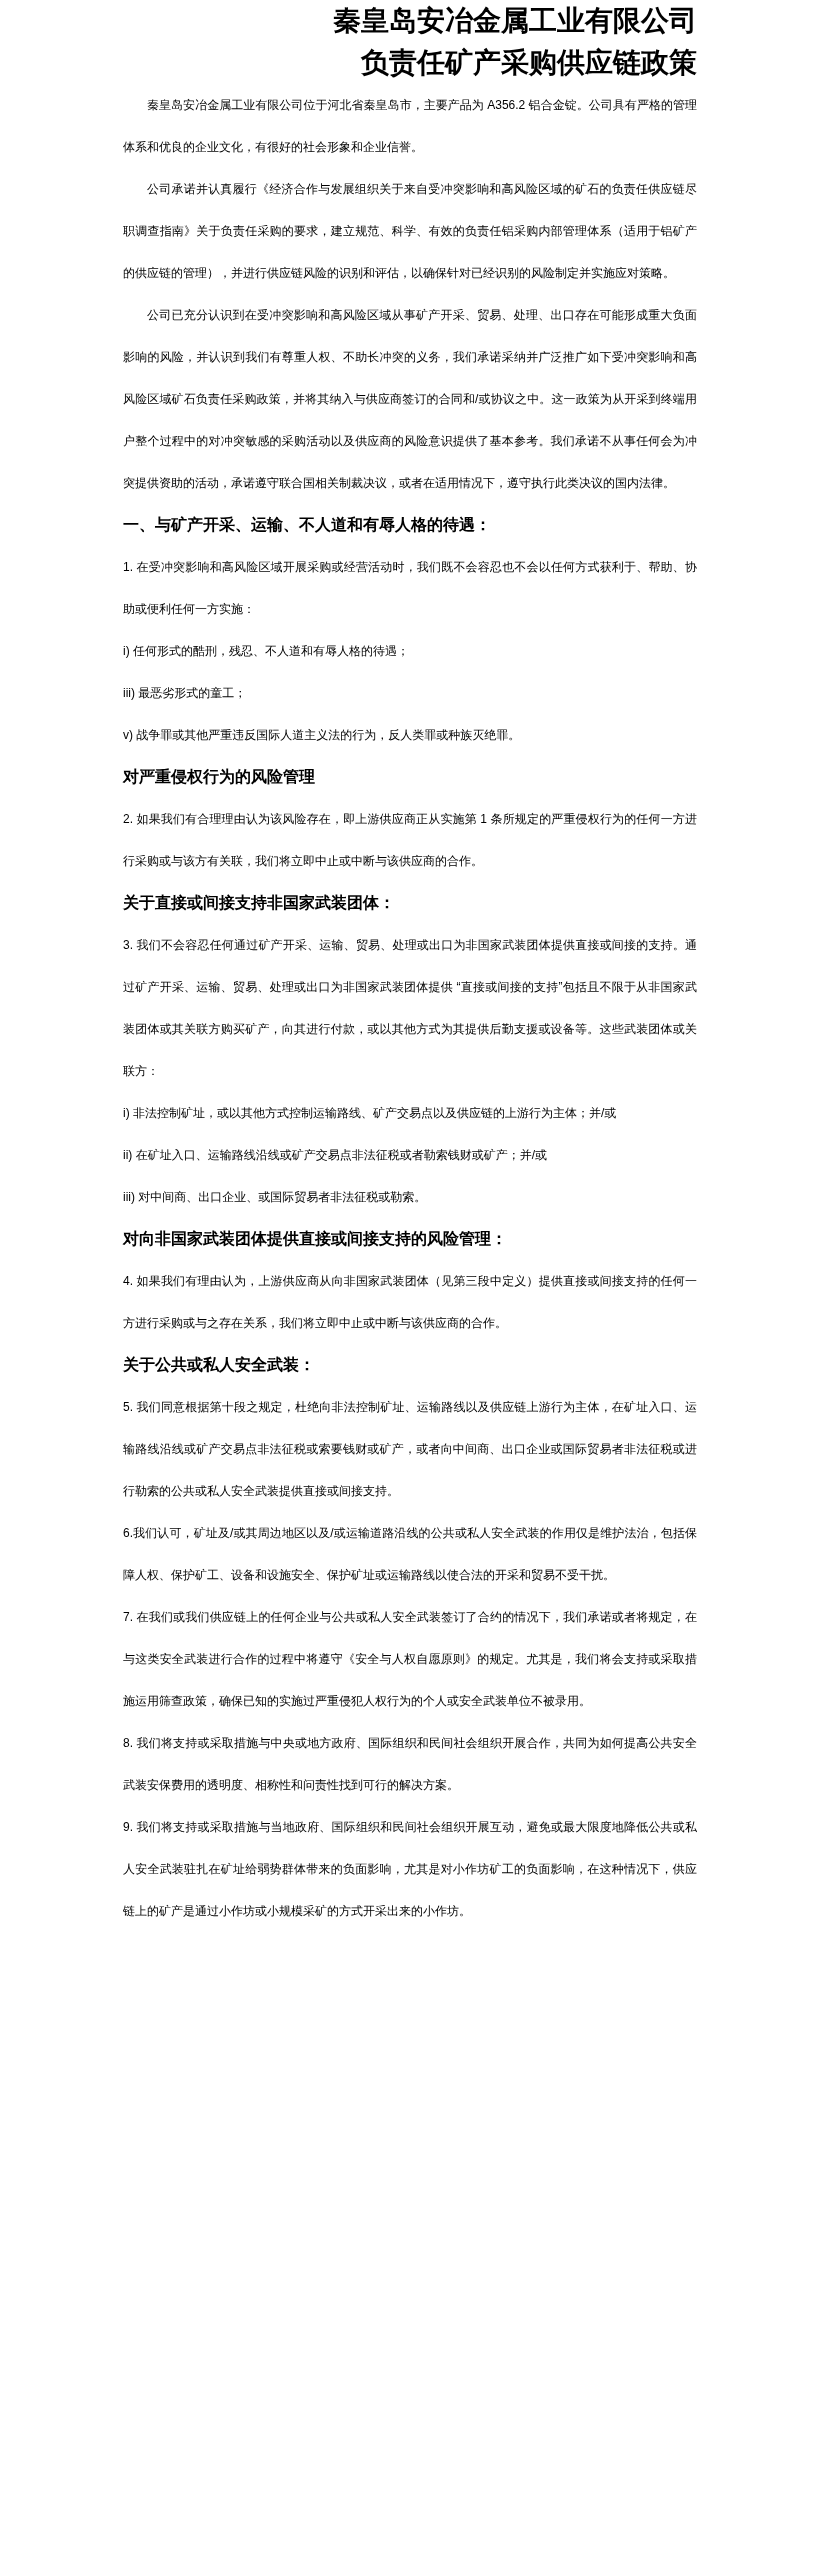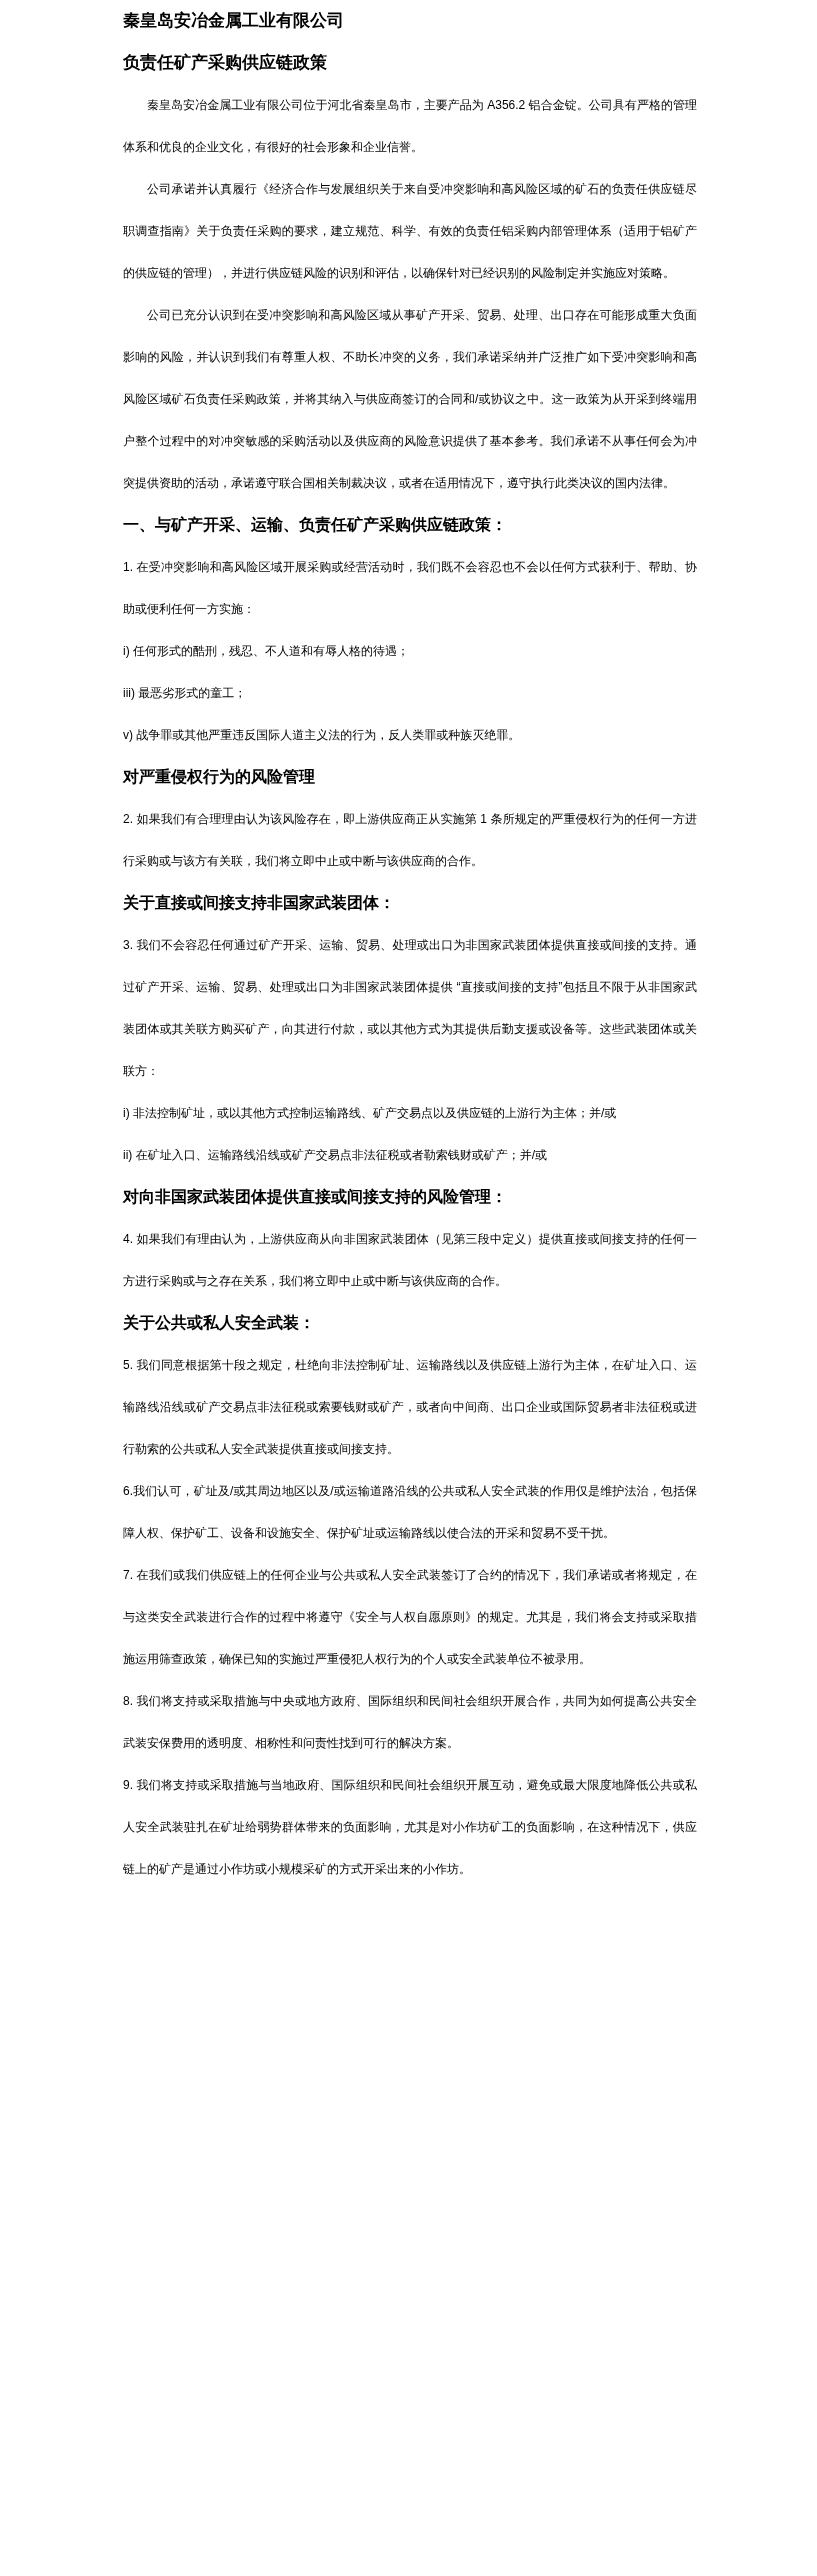--- a/index.html
+++ b/index.html
@@ -14,23 +14,23 @@
     margin: 0 auto;
     background: #ffffff;
     color: #000000;
     font-family: "Liberation Sans", "DejaVu Sans", sans-serif;
     box-sizing: border-box;
     padding: 0 121px 20.6px 123px;
     overflow: hidden;
   }
   .doc { width: 100%; }
   .line-title {
-    font-size: 17px;
+    font-size: 28px;
     font-weight: bold;
-    text-align: left;
+    text-align: right;
     line-height: 42px;
     white-space: nowrap;
   }
   .para {
     font-size: 12px;
     line-height: 42px;
     text-align: justify;
     word-break: break-all;
   }
   .para.indent { text-indent: 2em; }
@@ -45,31 +45,32 @@
 </head>
 <body>
 
 <div class="page">
   <div class="doc" id="doc-body">
       <div class="line-title">秦皇岛安冶金属工业有限公司</div>
       <div class="line-title">负责任矿产采购供应链政策</div>
       <div class="para indent">秦皇岛安冶金属工业有限公司位于河北省秦皇岛市，主要产品为 A356.2 铝合金锭。公司具有严格的管理体系和优良的企业文化，有很好的社会形象和企业信誉。</div>
       <div class="para indent">公司承诺并认真履行《经济合作与发展组织关于来自受冲突影响和高风险区域的矿石的负责任供应链尽职调查指南》关于负责任采购的要求，建立规范、科学、有效的负责任铝采购内部管理体系（适用于铝矿产的供应链的管理），并进行供应链风险的识别和评估，以确保针对已经识别的风险制定并实施应对策略。</div>
       <div class="para indent">公司已充分认识到在受冲突影响和高风险区域从事矿产开采、贸易、处理、出口存在可能形成重大负面影响的风险，并认识到我们有尊重人权、不助长冲突的义务，我们承诺采纳并广泛推广如下受冲突影响和高风险区域矿石负责任采购政策，并将其纳入与供应商签订的合同和/或协议之中。这一政策为从开采到终端用户整个过程中的对冲突敏感的采购活动以及供应商的风险意识提供了基本参考。我们承诺不从事任何会为冲突提供资助的活动，承诺遵守联合国相关制裁决议，或者在适用情况下，遵守执行此类决议的国内法律。</div>
-      <div class="heading">一、与矿产开采、运输、负责任矿产采购供应链政策：</div>
+      <div class="heading">一、与矿产开采、运输、不人道和有辱人格的待遇：</div>
       <div class="para">1. 在受冲突影响和高风险区域开展采购或经营活动时，我们既不会容忍也不会以任何方式获利于、帮助、协助或便利任何一方实施：</div>
       <div class="para">i) 任何形式的酷刑，残忍、不人道和有辱人格的待遇；</div>
       <div class="para">iii) 最恶劣形式的童工；</div>
       <div class="para">v) 战争罪或其他严重违反国际人道主义法的行为，反人类罪或种族灭绝罪。</div>
       <div class="heading">对严重侵权行为的风险管理</div>
       <div class="para">2. 如果我们有合理理由认为该风险存在，即上游供应商正从实施第 1 条所规定的严重侵权行为的任何一方进行采购或与该方有关联，我们将立即中止或中断与该供应商的合作。</div>
       <div class="heading">关于直接或间接支持非国家武装团体：</div>
       <div class="para">3. 我们不会容忍任何通过矿产开采、运输、贸易、处理或出口为非国家武装团体提供直接或间接的支持。通过矿产开采、运输、贸易、处理或出口为非国家武装团体提供 “直接或间接的支持”包括且不限于从非国家武装团体或其关联方购买矿产，向其进行付款，或以其他方式为其提供后勤支援或设备等。这些武装团体或关联方：</div>
       <div class="para">i) 非法控制矿址，或以其他方式控制运输路线、矿产交易点以及供应链的上游行为主体；并/或</div>
       <div class="para">ii) 在矿址入口、运输路线沿线或矿产交易点非法征税或者勒索钱财或矿产；并/或</div>
+      <div class="para">iii) 对中间商、出口企业、或国际贸易者非法征税或勒索。</div>
       <div class="heading">对向非国家武装团体提供直接或间接支持的风险管理：</div>
       <div class="para">4. 如果我们有理由认为，上游供应商从向非国家武装团体（见第三段中定义）提供直接或间接支持的任何一方进行采购或与之存在关系，我们将立即中止或中断与该供应商的合作。</div>
       <div class="heading">关于公共或私人安全武装：</div>
       <div class="para">5. 我们同意根据第十段之规定，杜绝向非法控制矿址、运输路线以及供应链上游行为主体，在矿址入口、运输路线沿线或矿产交易点非法征税或索要钱财或矿产，或者向中间商、出口企业或国际贸易者非法征税或进行勒索的公共或私人安全武装提供直接或间接支持。</div>
       <div class="para">6.我们认可，矿址及/或其周边地区以及/或运输道路沿线的公共或私人安全武装的作用仅是维护法治，包括保障人权、保护矿工、设备和设施安全、保护矿址或运输路线以使合法的开采和贸易不受干扰。</div>
       <div class="para">7. 在我们或我们供应链上的任何企业与公共或私人安全武装签订了合约的情况下，我们承诺或者将规定，在与这类安全武装进行合作的过程中将遵守《安全与人权自愿原则》的规定。尤其是，我们将会支持或采取措施运用筛查政策，确保已知的实施过严重侵犯人权行为的个人或安全武装单位不被录用。</div>
       <div class="para">8. 我们将支持或采取措施与中央或地方政府、国际组织和民间社会组织开展合作，共同为如何提高公共安全武装安保费用的透明度、相称性和问责性找到可行的解决方案。</div>
       <div class="para">9. 我们将支持或采取措施与当地政府、国际组织和民间社会组织开展互动，避免或最大限度地降低公共或私人安全武装驻扎在矿址给弱势群体带来的负面影响，尤其是对小作坊矿工的负面影响，在这种情况下，供应链上的矿产是通过小作坊或小规模采矿的方式开采出来的小作坊。</div>
     </div>
 </div>

